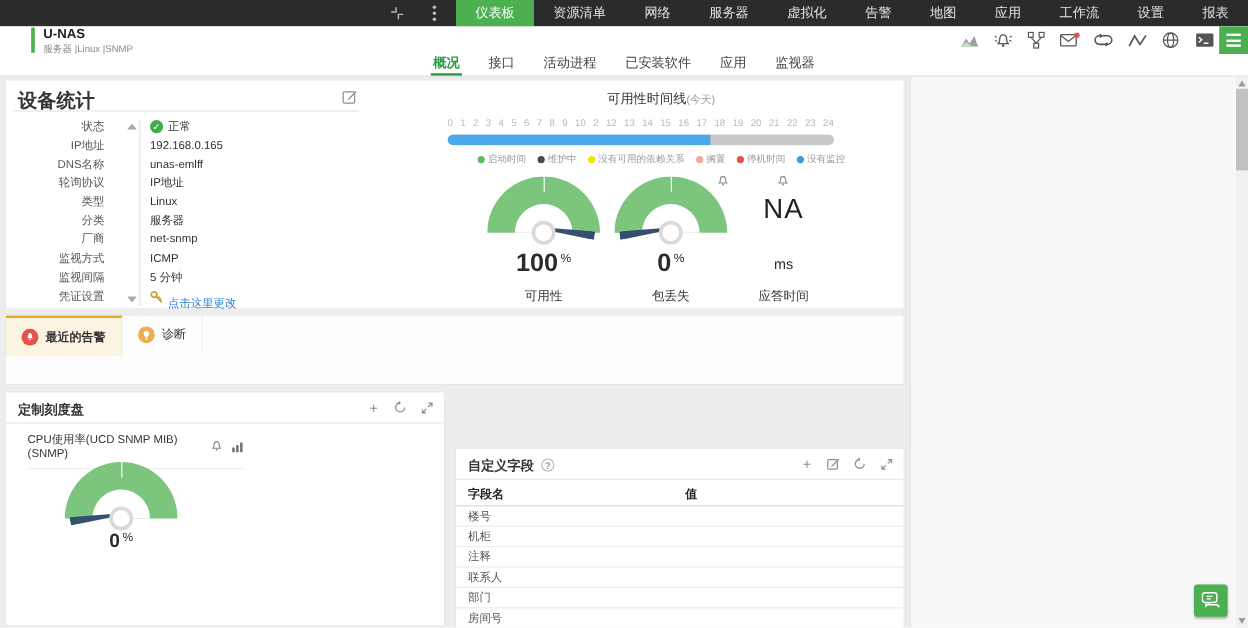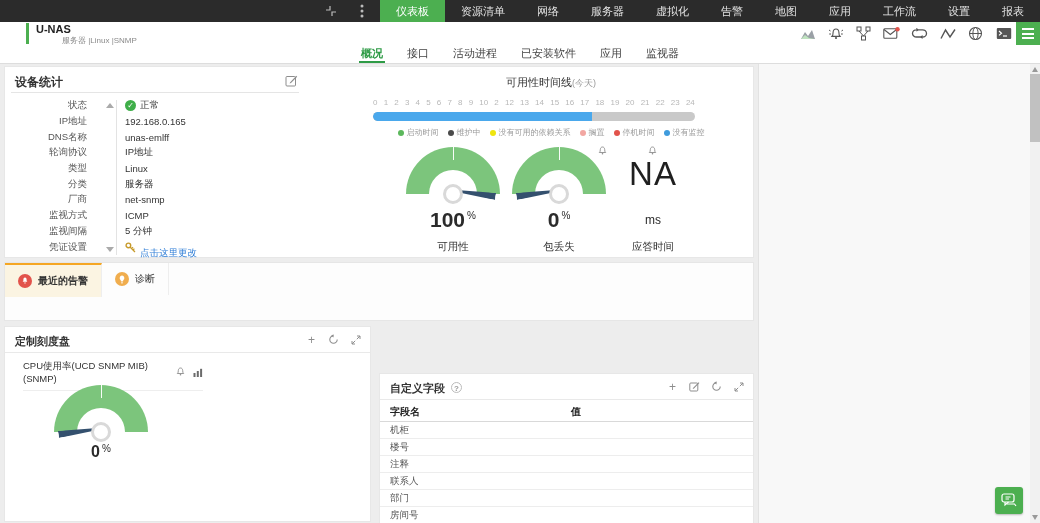--- a/index.html
+++ b/index.html
@@ -10,39 +10,39 @@
   
   #topnav { position:absolute; left:0; top:0; width:1040px; height:22px; background:#2b2b2b; display:flex; align-items:stretch; padding-left:4px; }
   .nav-item { color:#e3e3e3; font-size:11px; line-height:22px; padding:0 16px; white-space:nowrap; cursor:pointer; }
   #topnav .nav-item:nth-of-type(2) { background:#4caf50; color:#fff; }
   #topnav-right { margin-left:auto; display:flex; align-items:center; gap:14px; padding-right:10px; }
 
   
   #header { position:absolute; left:0; top:22px; width:1040px; height:23px; background:#fff; }
   #dev-accent { position:absolute; left:26px; top:1px; width:3px; height:21px; background:#4caf50; }
   #dev-title { position:absolute; left:36px; top:1px; font-size:11px; font-weight:bold; color:#222; }
-  #dev-meta { position:absolute; left:36px; top:13px; font-size:8px; color:#8a8a8a;margin-left:26px; }
+  #dev-meta { position:absolute; left:36px; top:13px; font-size:8px; color:#8a8a8a; }
   #toolbar { position:absolute; right:28px; top:0; height:23px; display:flex; align-items:center; gap:11px; }
   .tb-ic { width:17px; height:17px; display:flex; align-items:center; justify-content:center; cursor:pointer; position:relative; }
   #menu-btn { position:absolute; right:0; top:0; width:24px; height:23px; background:#4caf50; display:flex; flex-direction:column; align-items:center; justify-content:center; gap:2.5px; cursor:pointer; }
   #menu-btn i { display:block; width:12px; height:2px; background:#fff; }
 
   
   #tabsrow { position:absolute; left:0; top:45px; width:1040px; height:19px; background:#fff; border-bottom:1px solid #ddd; display:flex; justify-content:center; gap:20px; }
   .tab { font-size:11px; color:#444; line-height:17px; cursor:pointer; padding:0 2px; }
   #tabsrow .tab:nth-of-type(1) { color:#2e9b46; border-bottom:2px solid #2e9b46; font-weight:bold; }
 
   
   #content { position:absolute; left:0; top:64px; width:1040px; height:459px; background:#ededed; }
   #right-col { position:absolute; left:758px; top:0; width:272px; height:459px; background:#f8f8f8; border-left:1px solid #e2e2e2; }
   .panel { position:absolute; background:#fff; border:1px solid #e7e7e7; }
 
   
   #top-section { left:4px; top:2px; width:750px; height:192px; }
-  #ds-title { position:absolute; left:10px; top:7px; font-size:12px; font-weight:bold; color:#333; }
+  #ds-title { position:absolute; left:10px; top:7px; font-size:16px; font-weight:bold; color:#333; }
   #ds-edit { position:absolute; left:280px; top:7px; cursor:pointer; }
   #ds-hr { position:absolute; left:6px; top:25px; width:288px; height:1px; background:#e5e5e5; }
   #ds-body { position:absolute; left:0; top:31px; width:300px; }
   .ds-row { display:flex; height:15.7px; align-items:center; }
   .ds-label { width:98px; text-align:right; font-size:9.5px; color:#555; padding-right:16px; }
   .ds-value { font-size:9.5px; color:#333; padding-left:22px; display:flex; align-items:center; gap:4px; }
   #ds-divider { position:absolute; left:111px; top:33px; width:1px; height:155px; background:#e3e3e3; }
   .scr-arrow { position:absolute; left:101px; width:0; height:0; border-left:4px solid transparent; border-right:4px solid transparent; }
   #scr-up { top:36px; border-bottom:5px solid #aaa; }
   #scr-dn { top:180px; border-top:5px solid #aaa; }
@@ -68,21 +68,21 @@
   .half { position:absolute; left:0; top:0; width:94px; height:47px; overflow:hidden; }
   .ring { position:absolute; left:0; top:0; width:94px; height:94px; border-radius:50%; background:#7cc57c; }
   .hole { position:absolute; left:23px; top:23px; width:48px; height:48px; border-radius:50%; background:#fff; }
   .tick { position:absolute; left:46.5px; top:0; width:1px; height:13px; background:rgba(255,255,255,.95); }
   .needle { position:absolute; left:47px; top:43.5px; width:43px; height:7px; margin-top:-3.5px; background:#34506e; clip-path:polygon(0 38%,100% 0,100% 100%,0 62%); transform-origin:0 50%; }
   .hub { position:absolute; left:47px; top:47px; transform:translate(-50%,-50%); width:20px; height:20px; border-radius:50%; background:#fff; border:3px solid #d9d9d9; }
   .g-valrow { margin-top:6px; height:26px; display:flex; align-items:center; }
   .g-val { font-size:21px; font-weight:bold; color:#2b2b2b; }
   .g-unit { font-size:10px; color:#2b2b2b; margin-left:2px; position:relative; top:-5px; }
   .g-label { margin-top:7px; font-size:10.5px; color:#333; }
-  .na-big { width:94px; height:54px; display:flex; align-items:center; justify-content:center; font-size:33px; color:#1f1f1f; letter-spacing:1px; }
+  .na-big { width:94px; height:54px; display:flex; align-items:center; justify-content:center; font-size:23px; color:#1f1f1f; letter-spacing:1px; }
   .na-unit { font-size:12px; color:#2b2b2b; }
   .mini-bell { position:absolute; top:79px; cursor:pointer; }
   #bell-a { left:592px; } #bell-b { left:642px; }
 
   
   #alarms { left:4px; top:198px; width:750px; height:59px; border:1px solid #e6e6e6; background:#fdfdfd; position:absolute; }
   #al-tabs { display:flex; height:25px; }
   .al-tab { display:flex; align-items:center; gap:6px; padding:16px 13px; font-size:10px; color:#333; border-right:1px solid #eee; cursor:pointer; }
   .al-tab.active { background:#fbf4e2; border-top:2px solid #f5a623; font-weight:bold; }
   #al-body { height:33px; background:#fbf4e2; border-top:1px solid #f0e8d2; display:flex; align-items:center; padding-left:17px; }
@@ -521,26 +521,26 @@
             </span>
         </div>
       </div>
       <div id="cf-headrow">
         <span id="cf-col-name">字段名</span>
         <span id="cf-col-val">值</span>
       </div>
       <div id="cf-rows">
 
           <div class="cf-row">
+            <span class="cf-name">楼号</span>
+            <span class="cf-val"></span>
+          </div>
+
+          <div class="cf-row">
             <span class="cf-name">机柜</span>
-            <span class="cf-val"></span>
-          </div>
-
-          <div class="cf-row">
-            <span class="cf-name">楼号</span>
             <span class="cf-val"></span>
           </div>
 
           <div class="cf-row">
             <span class="cf-name">注释</span>
             <span class="cf-val"></span>
           </div>
 
           <div class="cf-row">
             <span class="cf-name">联系人</span>

